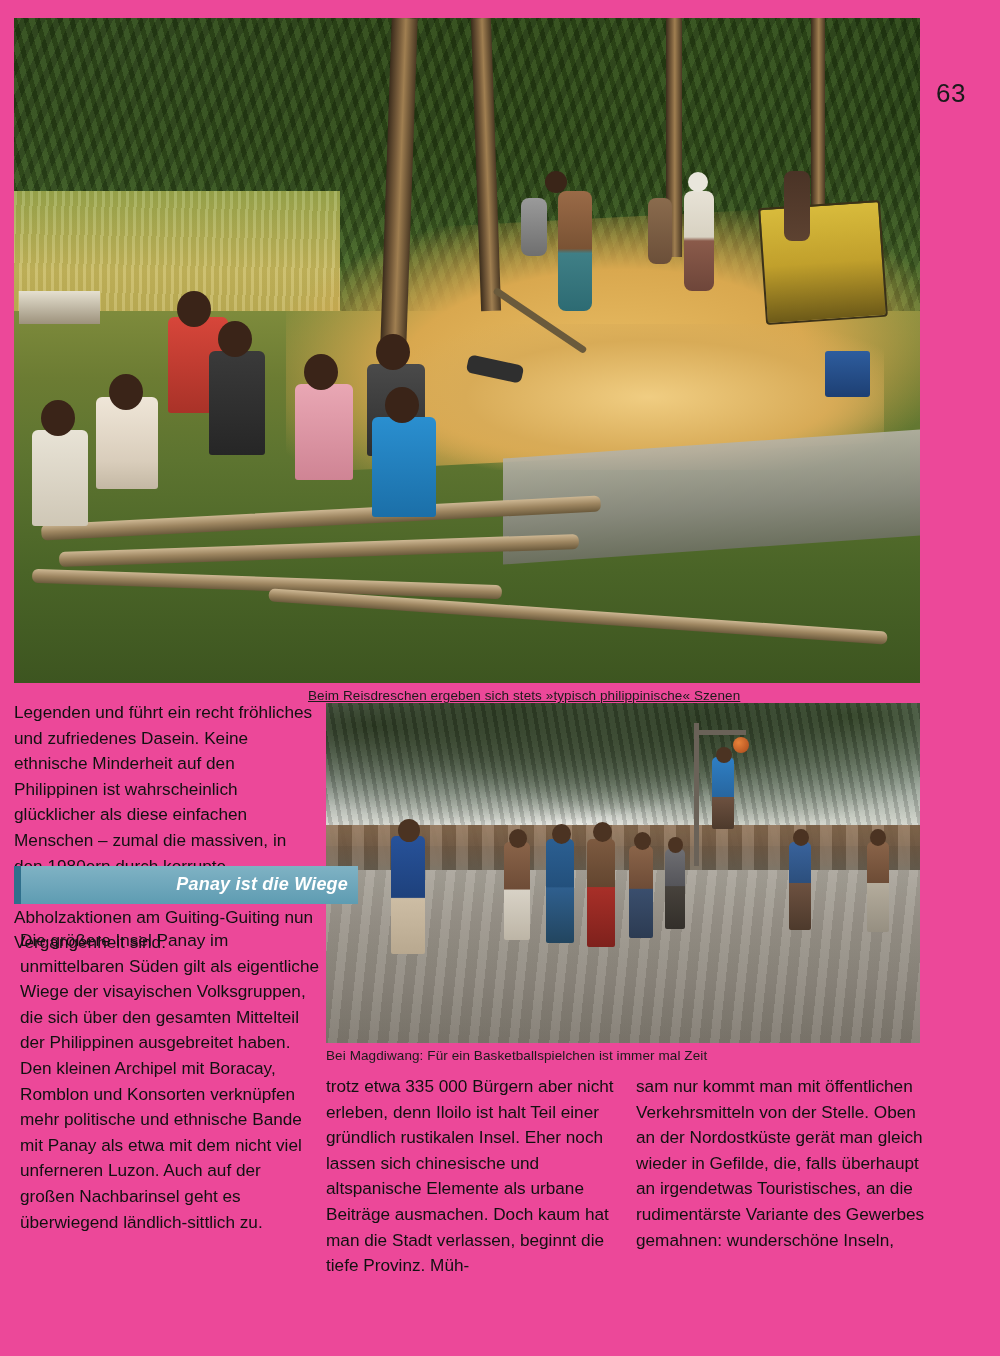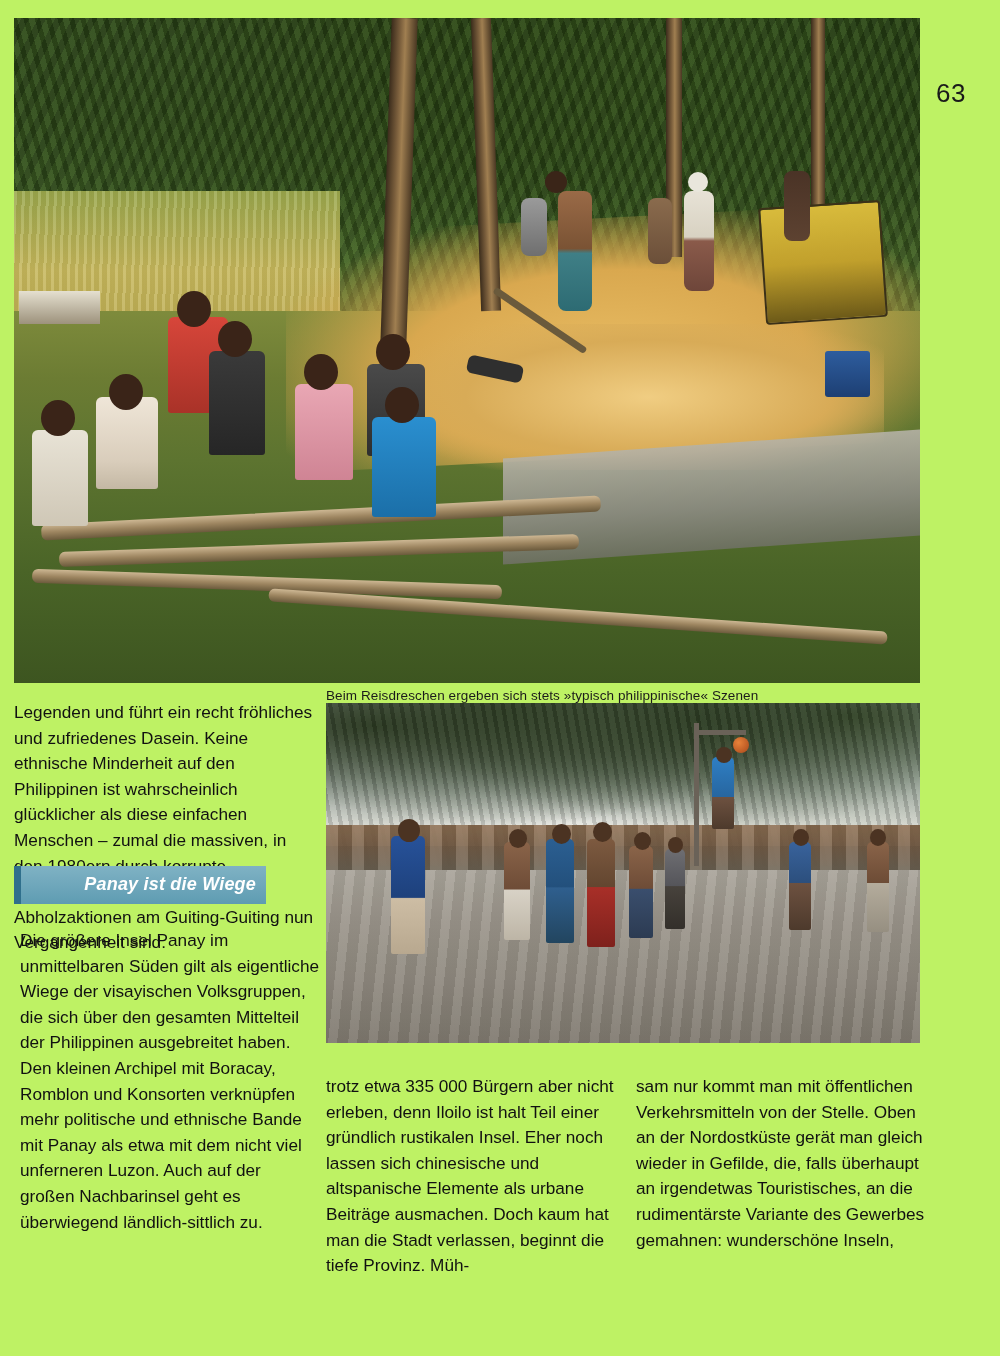--- a/index.html
+++ b/index.html
@@ -4,21 +4,21 @@
 <style>
   html, body {
     margin: 0;
     padding: 0;
     background: #ffffff;
   }
   .page {
     position: relative;
     width: 1000px;
     height: 1356px;
-    background: #bef264;
+    background: #ec4899;
     overflow: hidden;
     font-family: "Liberation Sans", sans-serif;
     color: #111;
   }
   
   .page-number {
     position: absolute;
     top: 78px;
     right: 34px;
     font-size: 26px;
@@ -179,39 +179,39 @@
   .b-fig { position:absolute; border-radius: 5px 5px 2px 2px; }
   .b-head { position:absolute; border-radius:50%; background:#4b3322; }
 
   
   .caption {
     position: absolute;
     font-size: 13.5px;
     color: #1b1b1b;
     letter-spacing: 0.1px;
   }
-  .caption-top { left: 326px; top: 688px; }
+  .caption-top { left: 308px; top: 688px; text-decoration: underline; }
   .caption-bottom { left: 326px; top: 1048px; }
 
   
   .col {
     position: absolute;
     font-size: 17.2px;
     line-height: 25.6px;
     color: #111;
     text-align: left;
     hyphens: manual;
   }
   .col p { margin: 0; }
   .col-left-top { left: 14px; top: 700px; width: 300px; }
   .headbox {
     position: absolute;
     left: 14px;
     top: 866px;
-    width: 252px;
+    width: 344px;
     background: linear-gradient(180deg, #7fb2c4 0%, #6fa7bb 50%, #5e9cb2 100%);
     border-left: 7px solid #2f6f8c;
     padding: 6px 10px 8px 0;
     box-sizing: border-box;
   }
   .headbox div {
     text-align: right;
     color: #ffffff;
     font-style: italic;
     font-weight: bold;
@@ -324,20 +324,21 @@
       <div class="b-head" style="left:57.6%; top:39.5%; width:15px; height:16px;"></div>
 
       <div class="b-fig" style="left:78%; top:41%; width:22px; height:88px; background:linear-gradient(180deg,#39639c 0%, #2c4f7d 46%, #6d5140 47%, #4d3a2c 100%);"></div>
       <div class="b-head" style="left:78.6%; top:37%; width:16px; height:17px;"></div>
 
       <div class="b-fig" style="left:91%; top:41%; width:22px; height:90px; background:linear-gradient(180deg,#8a6449 0%, #6d4c36 45%, #b4ac9c 46%, #968f81 100%);"></div>
       <div class="b-head" style="left:91.6%; top:37%; width:16px; height:17px;"></div>
     </div>
   </div>
 
+  <div class="caption caption-bottom">Bei Magdiwang: Für ein Basketballspielchen ist immer mal Zeit</div>
 
   <div class="col col-left-top">
     <p>Legenden und führt ein recht fröhliches und zufriedenes Dasein. Keine ethnische Minderheit auf den Philippinen ist wahrscheinlich glücklicher als diese einfachen Menschen – zumal die massiven, in den 1980ern durch korrupte Lokalpolitiker in Gang gesetzten Abholzaktionen am Guiting-Guiting nun Vergangenheit sind.</p>
   </div>
 
   <div class="headbox">
     <div>Panay ist die Wiege</div>
   </div>
 
   <div class="col col-left-bottom">

